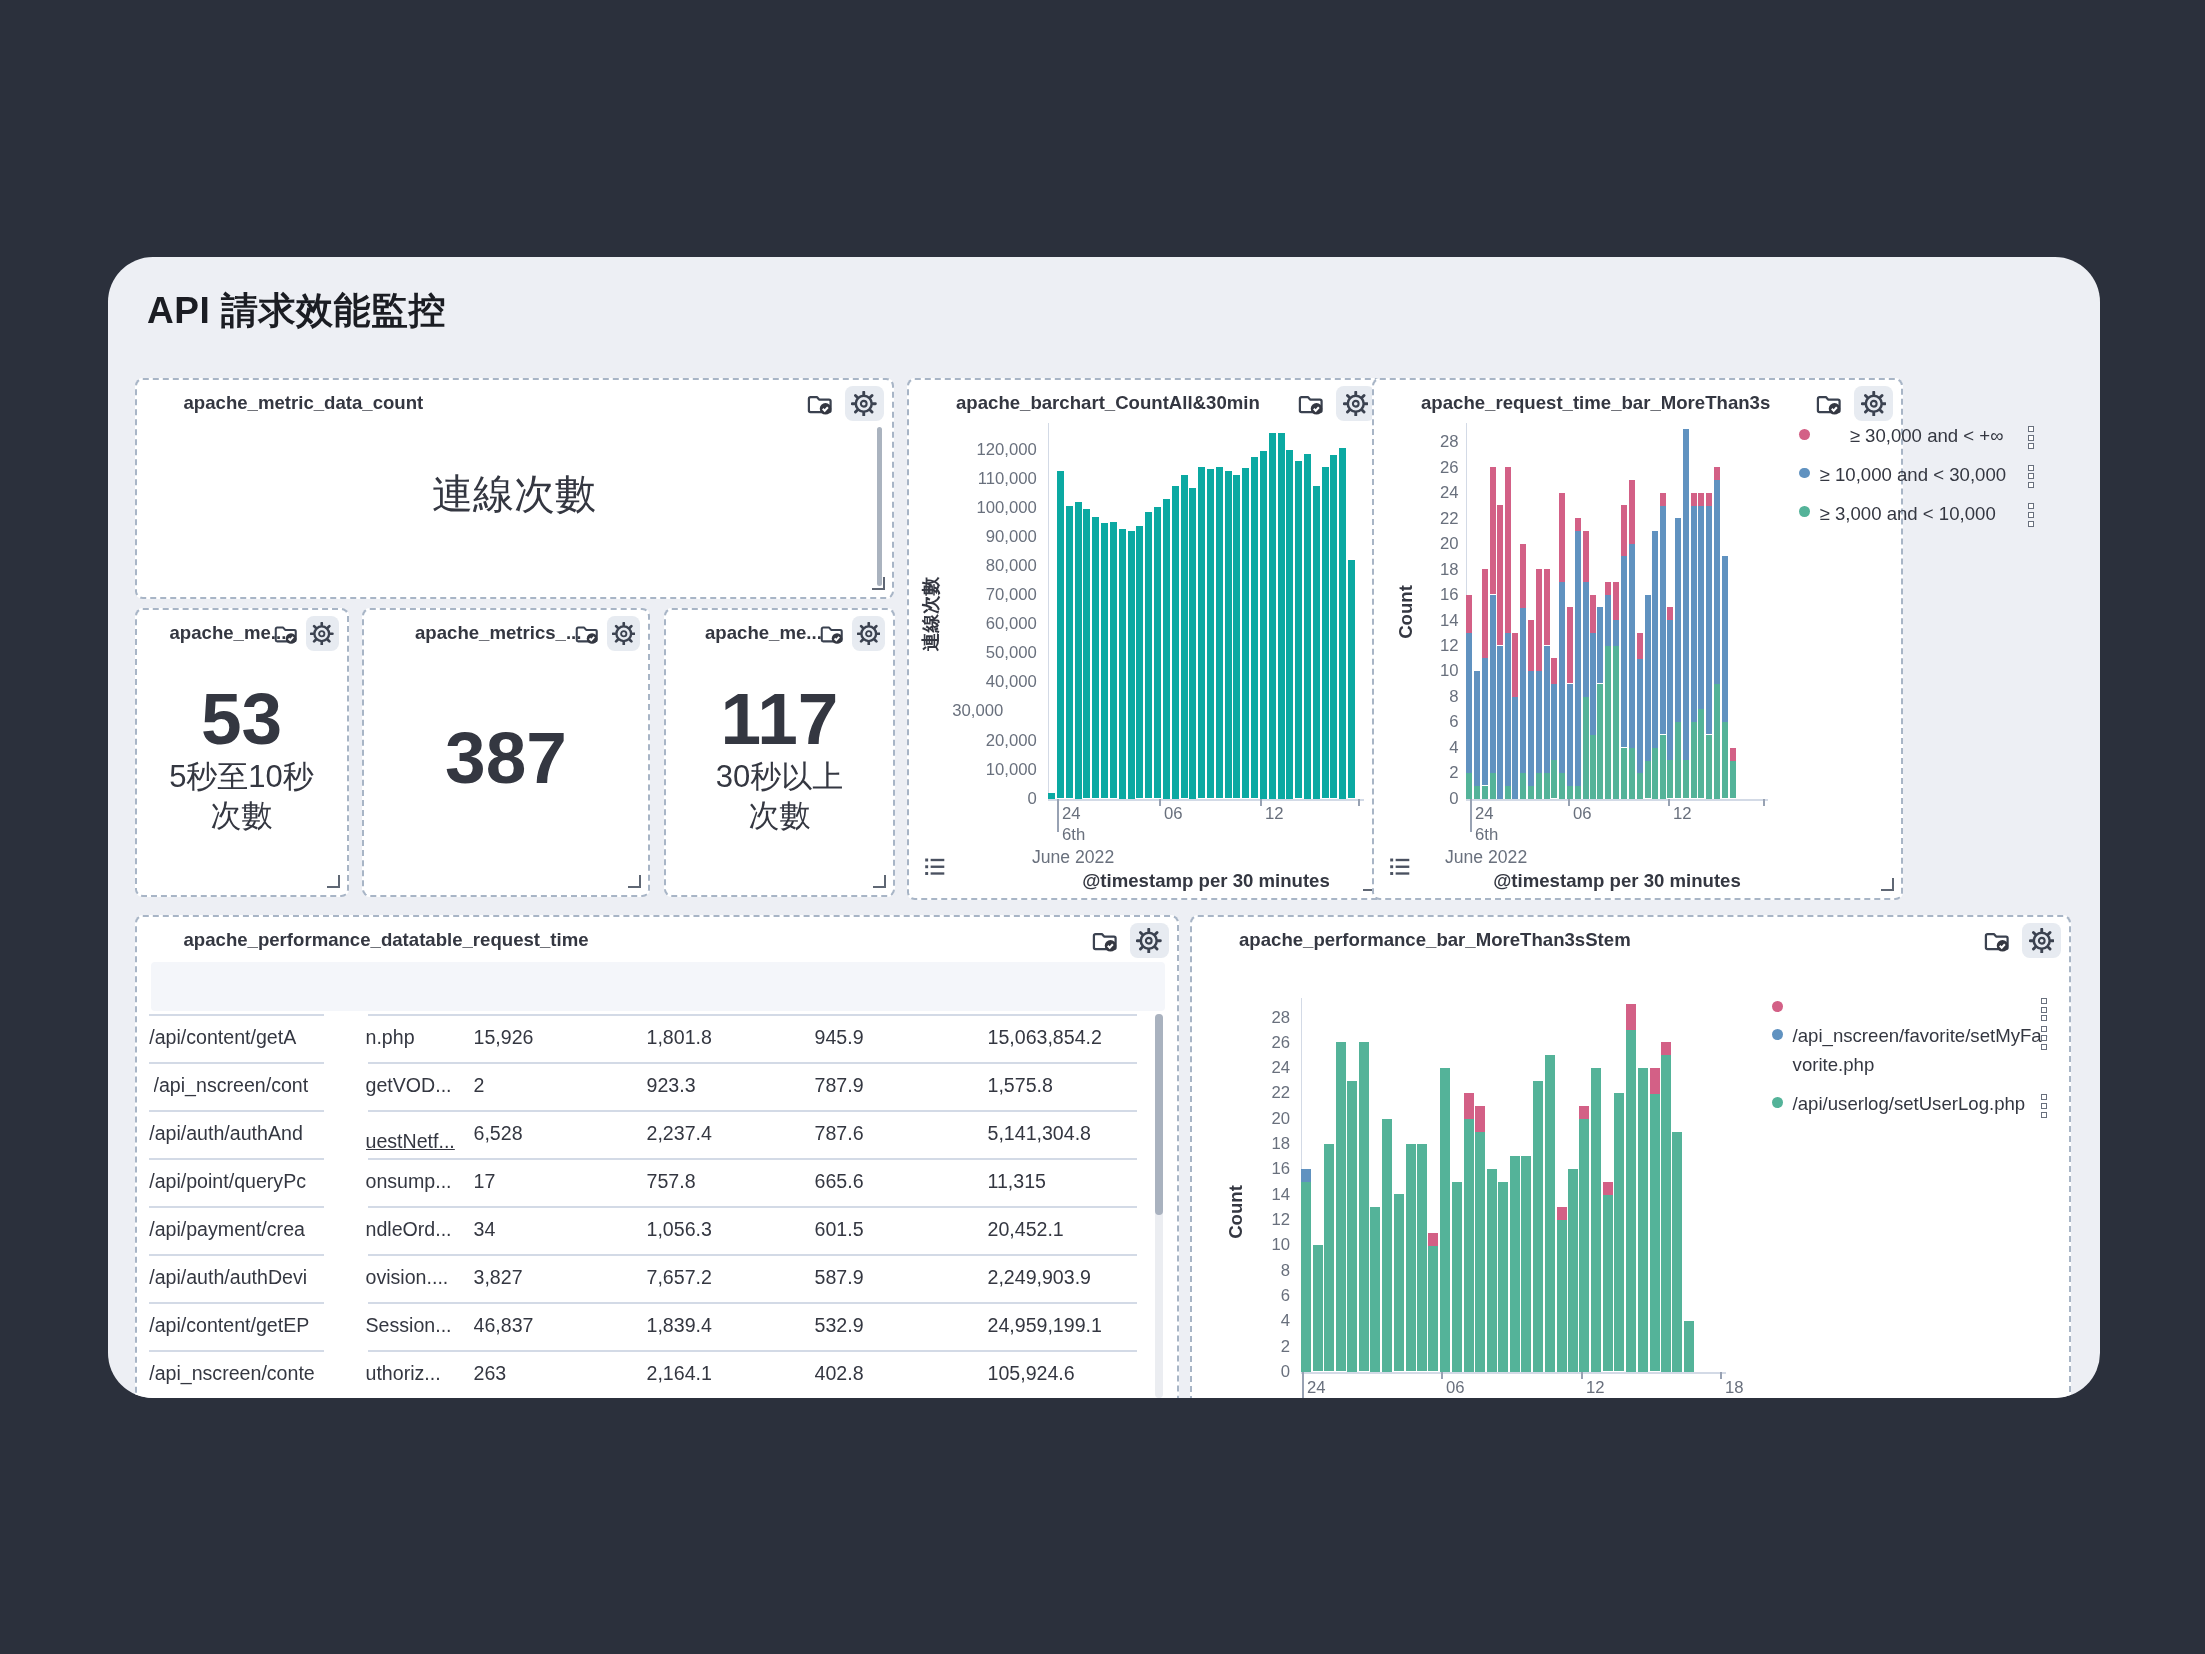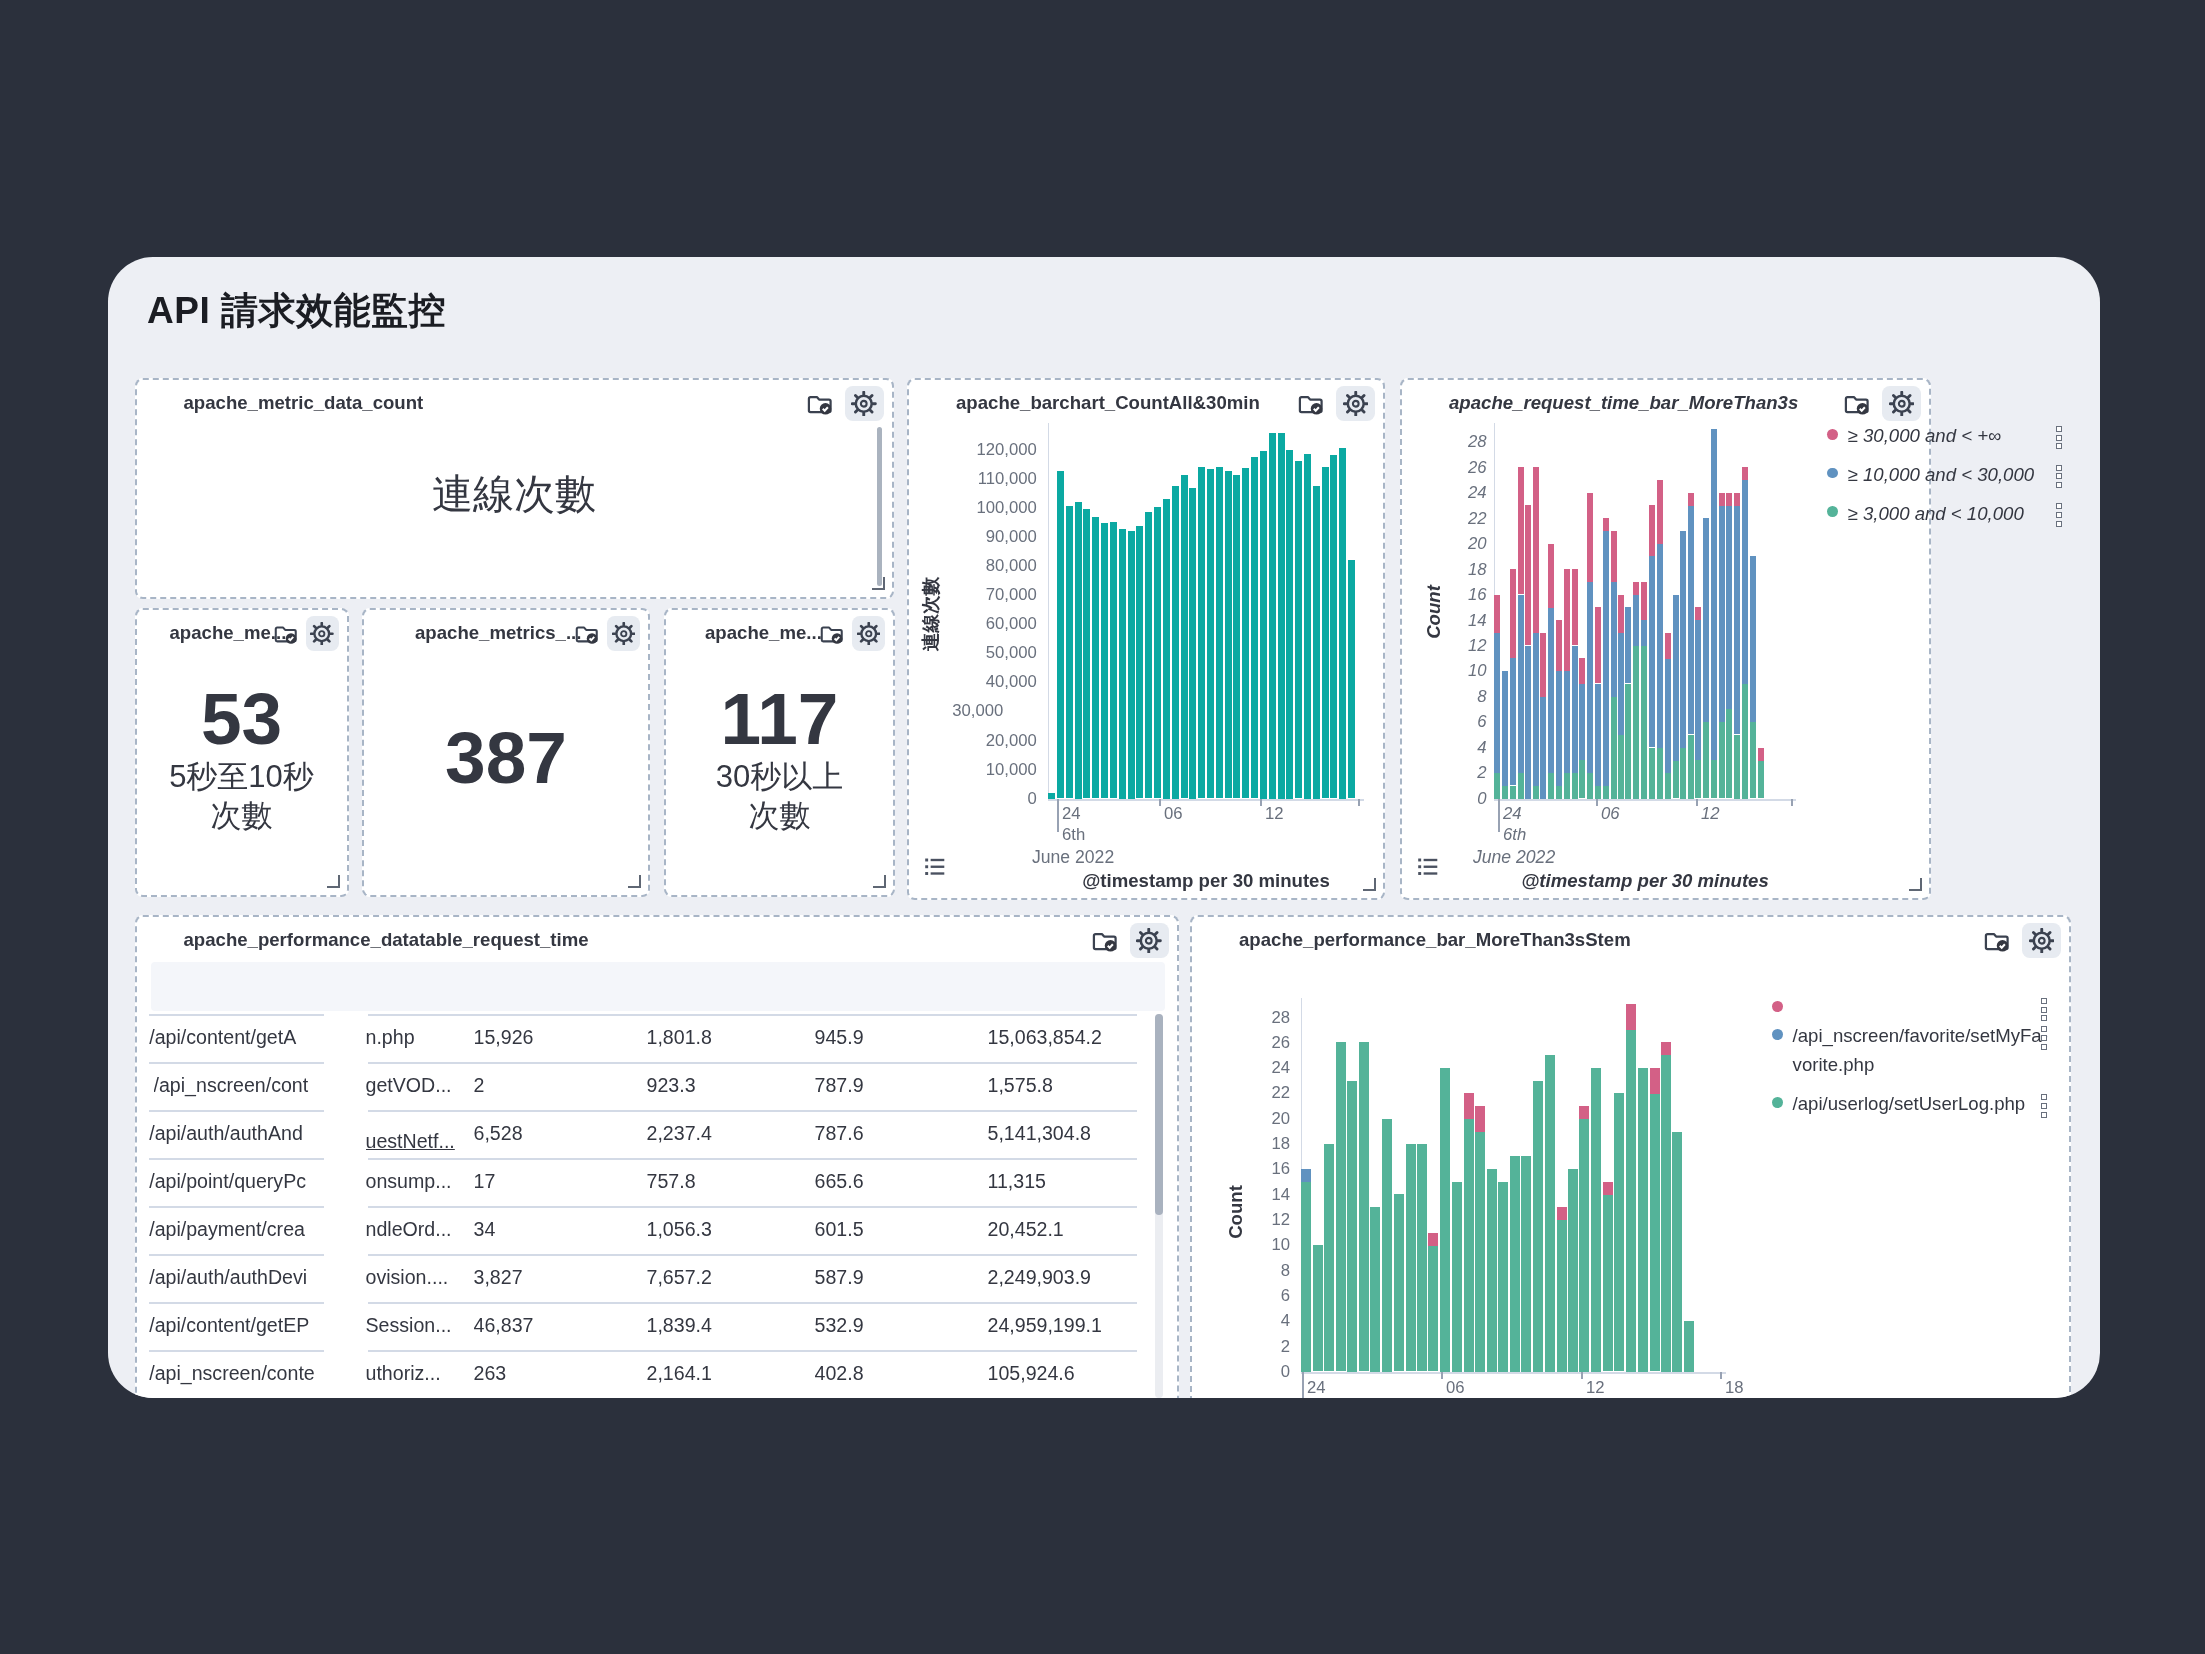--- a/index.html
+++ b/index.html
@@ -158,21 +158,21 @@
             <rect x="5.2" y="2.6" width="9.3" height="1.6"></rect>
             <rect x="1.5" y="7" width="2" height="2"></rect>
             <rect x="5.2" y="7.2" width="9.3" height="1.6"></rect>
             <rect x="1.5" y="11.6" width="2" height="2"></rect>
             <rect x="5.2" y="11.8" width="9.3" height="1.6"></rect>
           </svg>
       </span>
       <div class="resize-h"></div>
     </section>
 
-    <section class="panel" style="left:1292px;top:121px;width:531px;height:522px;font-style:italic;">
+    <section class="panel" style="left:1264px;top:121px;width:531px;height:522px;">
       <div class="ptitle">apache_request_time_bar_MoreThan3s</div>
       <div class="picons">
         <span class="icon-btn">
           <svg width="25.5" height="25.5" viewBox="0 0 16 16">
               <path d="M1.2 4.8v7.4c0 .6.4 1 1 1h11.6c.6 0 1-.4 1-1V6.4c0-.6-.4-1-1-1H7.6L6.2 3.8H2.2c-.6 0-1 .4-1 1z" fill="none" stroke="currentColor" stroke-width="1.4" stroke-linejoin="round"></path>
               <circle cx="11.6" cy="11.2" r="3.6" fill="#343741"></circle>
               <path d="M9.9 11.2l1.2 1.2 2-2.2" stroke="#fff" stroke-width="1.3" fill="none"></path>
             </svg>
         </span>
         <span class="icon-btn gear">
@@ -304,21 +304,21 @@
           <div class="tickmark" style="left: 194px; top: 419px; height: 6.9px;"></div>
           <div class="xlab" style="left: 199px; top: 424px;">06</div>
           <div class="tickmark" style="left: 294px; top: 419px; height: 6.9px;"></div>
           <div class="xlab" style="left: 299px; top: 424px;">12</div>
           <div class="tickmark" style="left: 389px; top: 419px; height: 6.9px;"></div>
         </div>
       <div class="xtitle" style="left:92px;width:302px;top:490px;">@timestamp per 30 minutes</div>
       <div class="legend" id="c2-legend" style="left:425px;top:41px;width:245px;">
           <div class="legend-item" style="margin-bottom: 9.8px;">
             <div class="lg-swatch" style="background: rgb(211, 96, 134);"></div>
-            <div class="lg-text" style="line-height: 29px; width: 214px;">
+            <div class="lg-text" style="line-height: 29px; width: 214px; text-align: center;">
               <span class="lg-line">≥ 30,000 and &lt; +∞</span>
             </div>
             <div class="dots" style="left: 229px;">
               <i></i>
               <i></i>
               <i></i>
             </div>
           </div>
           <div class="legend-item" style="margin-bottom: 9.8px;">
             <div class="lg-swatch" style="background: rgb(96, 146, 192);"></div>

